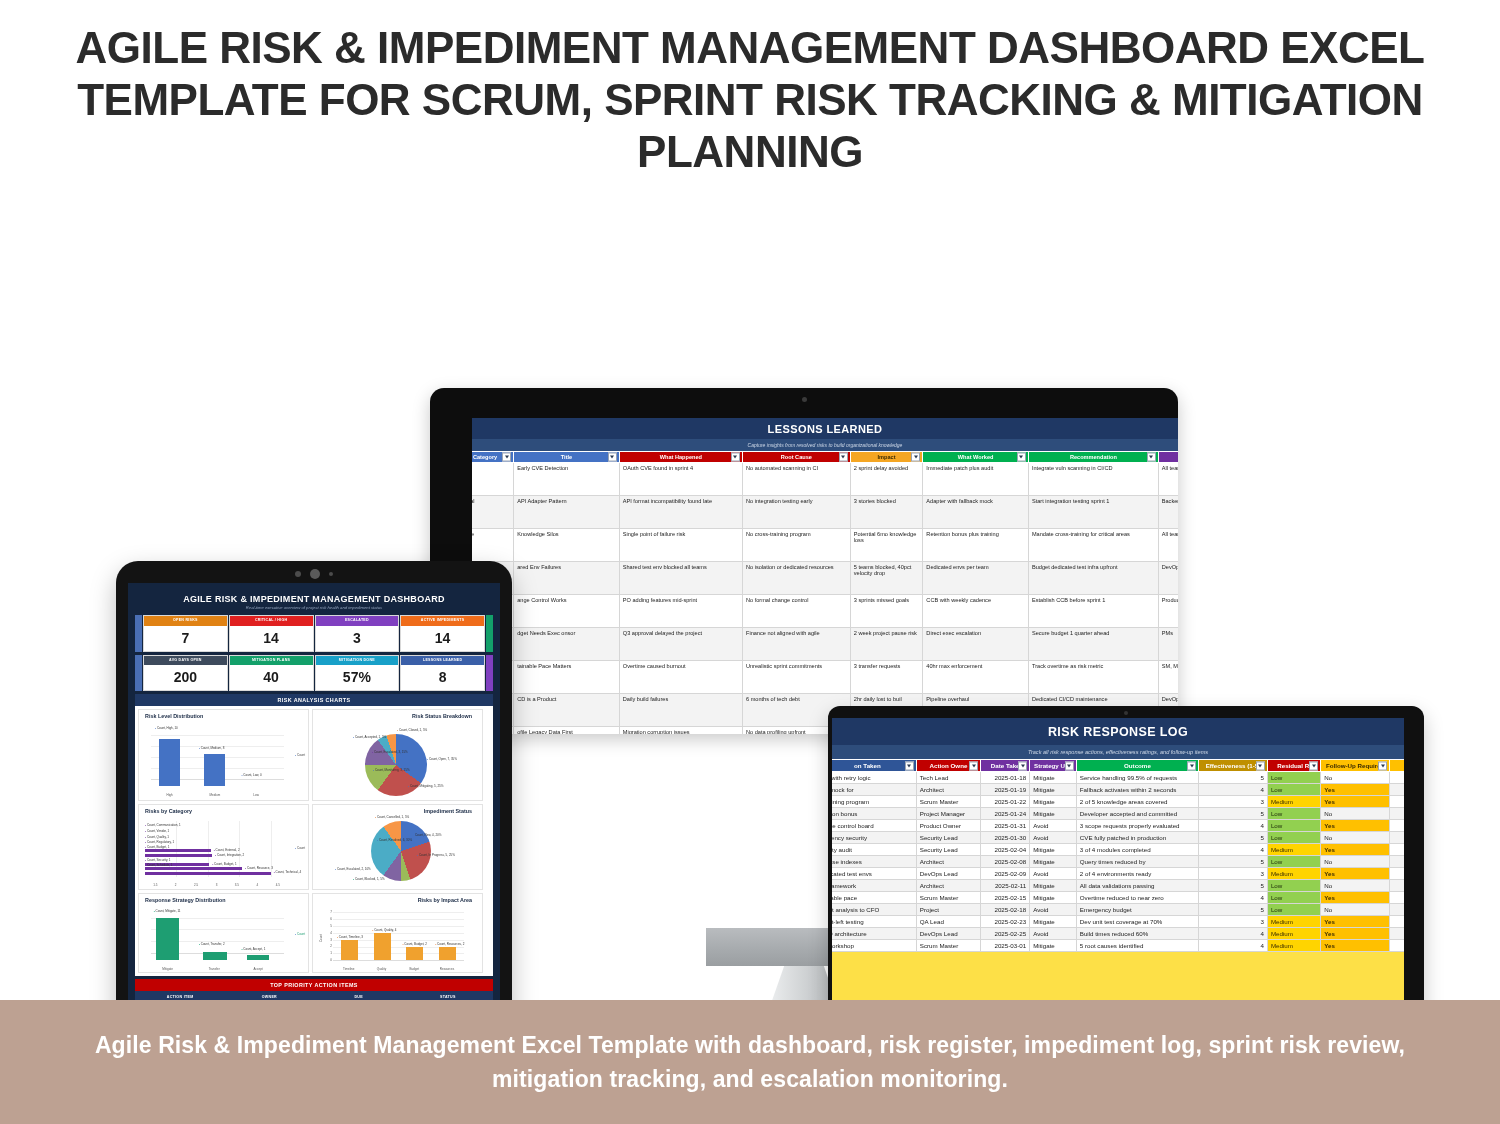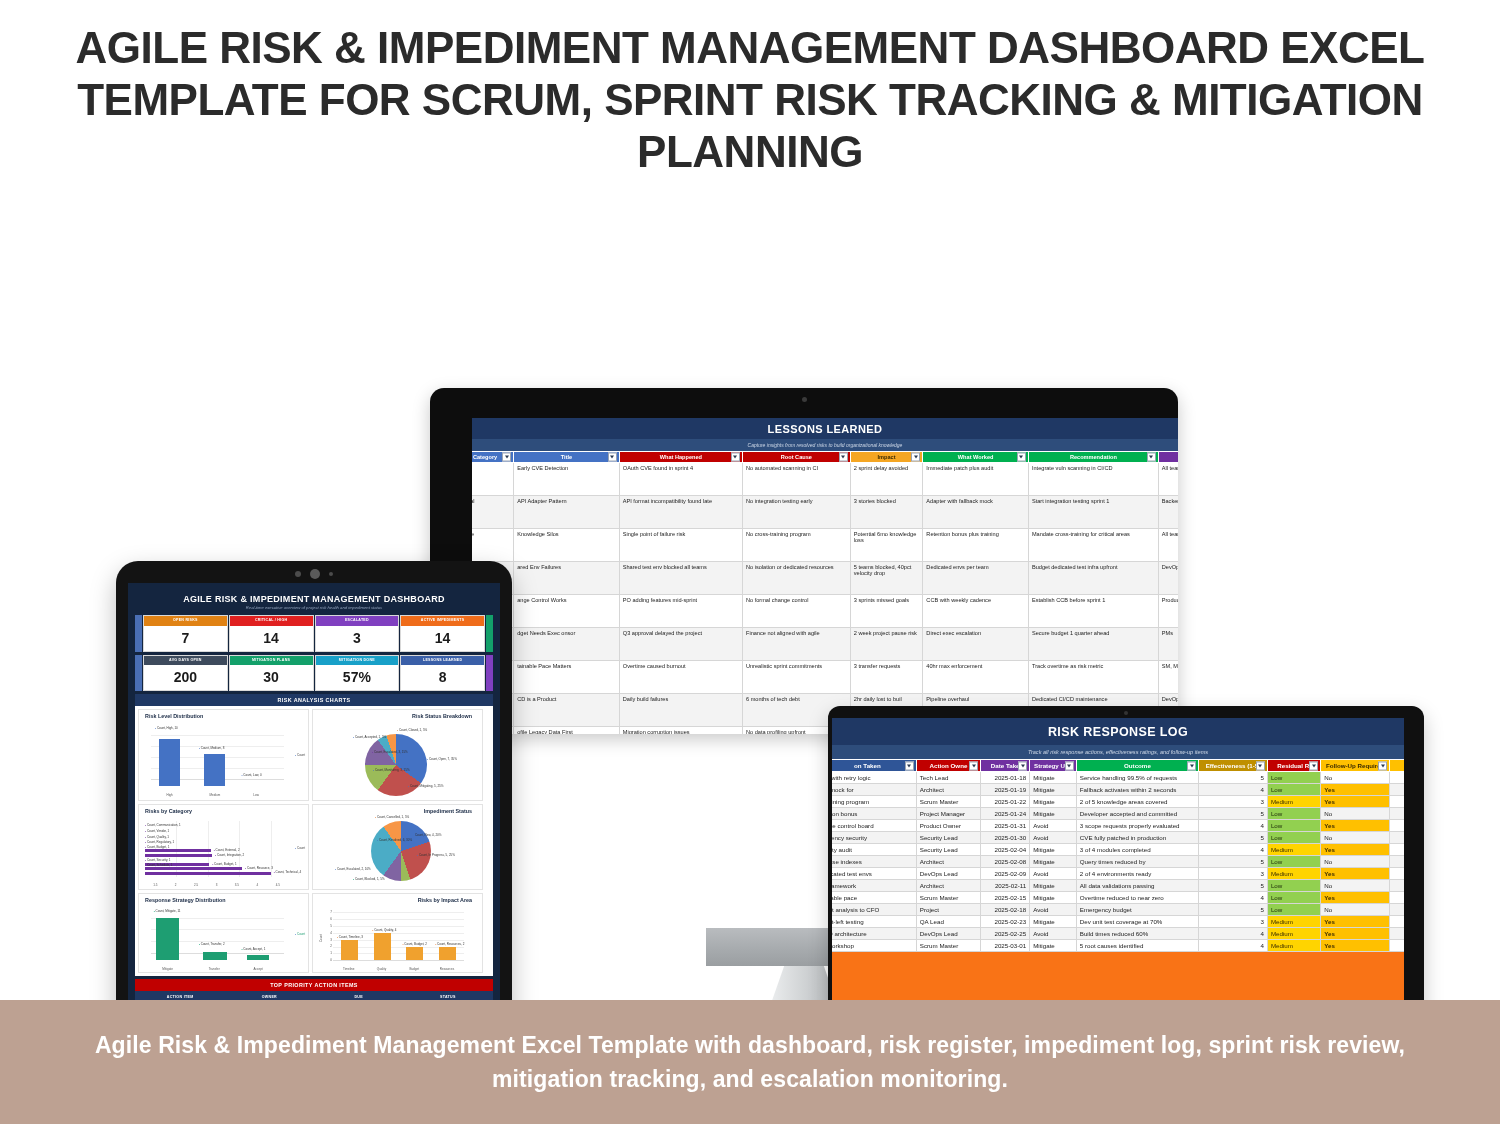--- a/index.html
+++ b/index.html
@@ -78,21 +78,21 @@
   
   .laptop { position:absolute; left:820px; top:516px; width:612px; height:430px; }
   .laptop-lid {
     position:absolute; left:8px; top:0; width:596px; height:402px;
     background:#101010; border-radius:12px 12px 0 0; padding:12px 12px 8px 12px;
     box-shadow:0 8px 20px rgba(0,0,0,0.22);
   }
   .laptop-cam { position:absolute; left:50%; top:5px; margin-left:-2px; width:4px;height:4px;
     border-radius:50%; background:#333; }
   .laptop-screen { position:absolute; left:12px; top:12px; width:572px; height:380px;
-    overflow:hidden; background:#f97316; }
+    overflow:hidden; background:#fde047; }
   .laptop-base {
     position:absolute; left:0; top:400px; width:612px; height:18px;
     background:linear-gradient(180deg,#e3e5e7 0%,#c4c7ca 50%,#a6aaad 100%);
     border-radius:3px 3px 9px 9px;
   }
   .laptop-notch {
     position:absolute; left:50%; margin-left:-44px; top:400px; width:88px; height:6px;
     background:#b6babd; border-radius:0 0 7px 7px;
   }
 
@@ -379,21 +379,21 @@
             <div class="kpi-edge" style="background: rgb(19, 160, 106);"></div>
           </div>
         <div class="kpi-row" id="kpi-row-2">
             <div class="kpi-edge" style="background: rgb(74, 111, 181);"></div>
             <div class="kpi">
               <div class="kpi-lbl" style="background: rgb(61, 74, 92);">AVG DAYS OPEN</div>
               <div class="kpi-val">200</div>
             </div>
             <div class="kpi">
               <div class="kpi-lbl" style="background: rgb(19, 160, 106);">MITIGATION PLANS</div>
-              <div class="kpi-val">30</div>
+              <div class="kpi-val">40</div>
             </div>
             <div class="kpi">
               <div class="kpi-lbl" style="background: rgb(24, 160, 200);">MITIGATION DONE</div>
               <div class="kpi-val">57%</div>
             </div>
             <div class="kpi">
               <div class="kpi-lbl" style="background: rgb(58, 95, 168);">LESSONS LEARNED</div>
               <div class="kpi-val">8</div>
             </div>
             <div class="kpi-edge" style="background: rgb(128, 64, 192);"></div>

